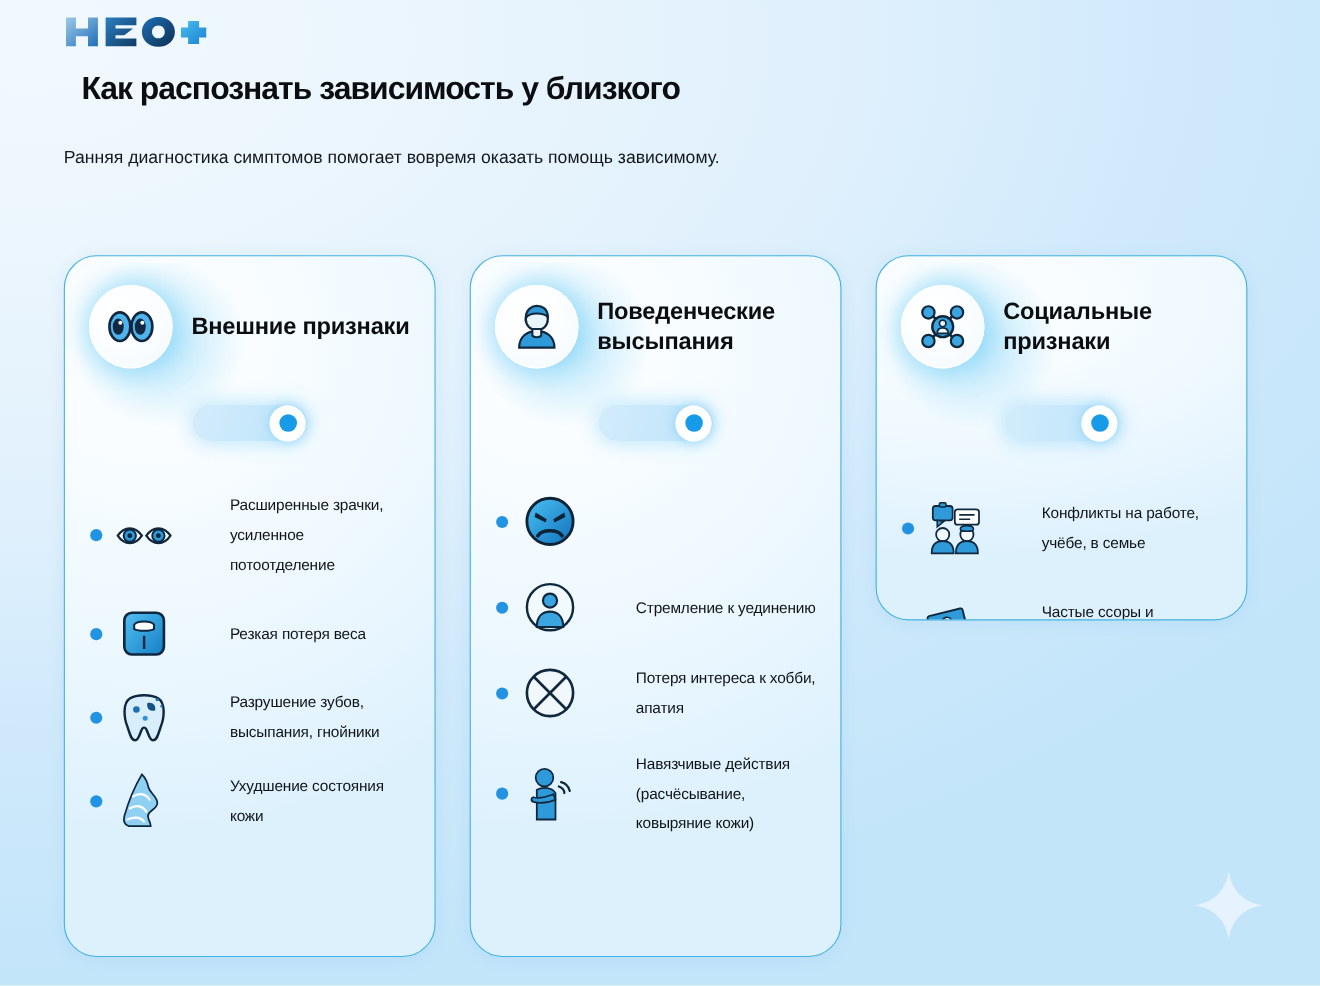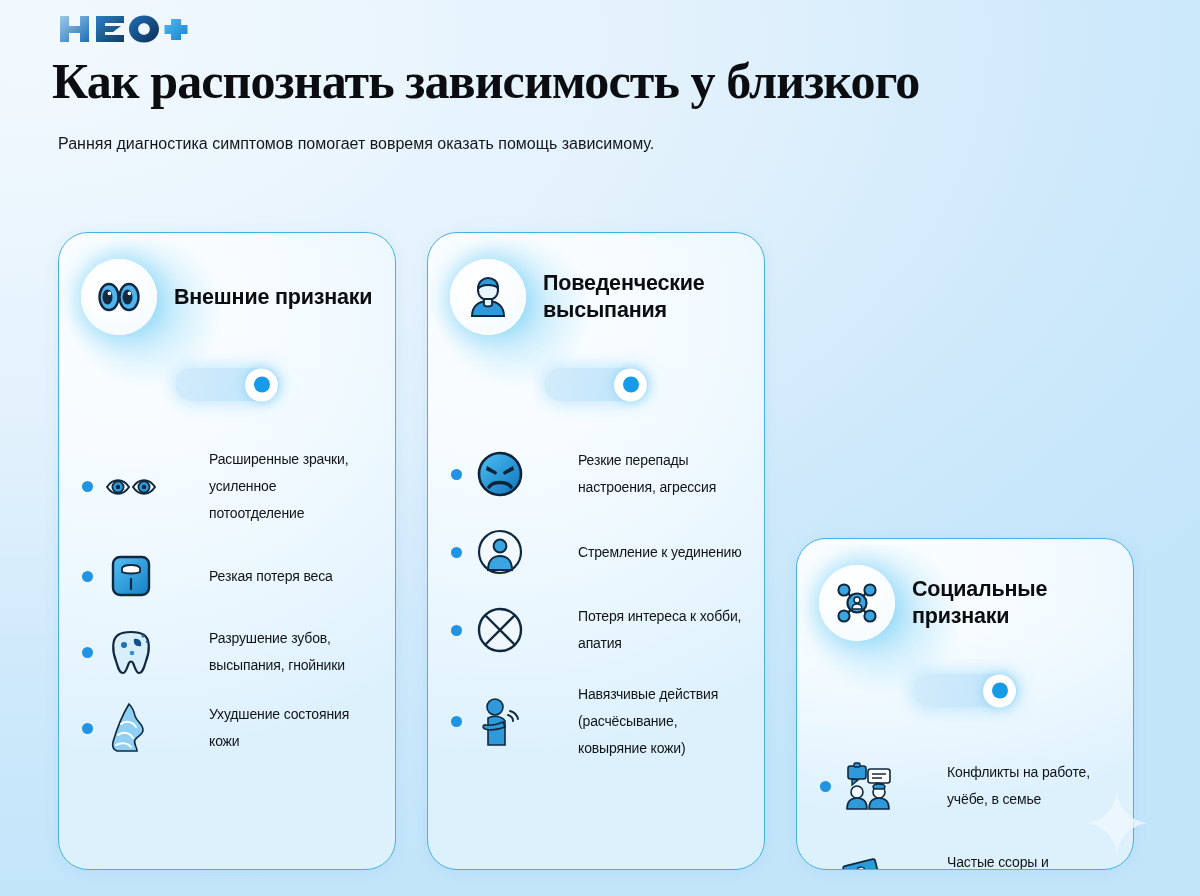--- a/index.html
+++ b/index.html
@@ -36,50 +36,49 @@
     top: 14px;
     height: 30px;
     display: flex;
     align-items: center;
   }
   .logo svg { display: block; }
 
   
   .headline {
     position: absolute;
-    left: 52px;
+    left: 74px;
     top: 56px;
     width: 1100px;
-    font-size: 50px;
+    font-size: 29px;
     line-height: 50px;
     font-weight: 700;
     letter-spacing: -0.9px;
     color: #0b0d10;
-    font-family: Liberation Serif, serif;
   }
   .subhead {
     position: absolute;
     left: 58px;
     top: 127px;
     width: 900px;
     font-size: 16px;
     line-height: 34px;
     font-weight: 400;
     color: #13181d;
   }
 
   
   .cards {
     position: absolute;
     left: 58px;
     top: 232px;
     width: 1090px;
     display: flex;
     gap: 31px;
-    align-items: flex-end;
+    align-items: flex-start;
   }
 
   .card {
     position: relative;
     width: 338px;
     border-radius: 30px;
     border: 1.6px solid #46b2e0;
     background:
       radial-gradient(135% 70% at 22% 12%, #ffffff 0%, #f4fbff 38%, #e9f6fe 72%, #ddf1fd 100%);
     box-shadow: 0 2px 14px rgba(80,160,215,.10);
@@ -358,21 +357,20 @@
                 <stop offset="0" stop-color="#4cc1f4"></stop>
                   <stop offset="1" stop-color="#0f72bd"></stop>
               </linearGradient>
             </defs>
             <circle cx="24" cy="24" r="21" fill="url(#angryG)" stroke="#0e2336" stroke-width="2.6"></circle>
             <path d="M11 16 L21 22 L20 25 L10 20 Z" fill="#0e2336"></path>
             <path d="M37 16 L27 22 L28 25 L38 20 Z" fill="#0e2336"></path>
             <path d="M13 37 C17 31 31 31 35 37" fill="none" stroke="#0e2336" stroke-width="3.4" stroke-linecap="round"></path>
           </svg>
         </span>
-        <span class="item-text">Резкие перепады настроения, агрессия</span>
       </li>
 
       <li class="item">
         <span class="bullet"></span>
         <span class="item-icon">
           <svg width="48" height="48" viewBox="0 0 48 48">
             <circle cx="24" cy="24" r="21" fill="#f3fafe" stroke="#10283e" stroke-width="2.2"></circle>
             <circle cx="24" cy="18" r="6.4" fill="#3aa5e0" stroke="#10283e" stroke-width="2"></circle>
             <path d="M12 42 C12 32 17.5 28 24 28 C30.5 28 36 32 36 42 Z" fill="#3aa5e0" stroke="#10283e" stroke-width="2"></path>
           </svg>

